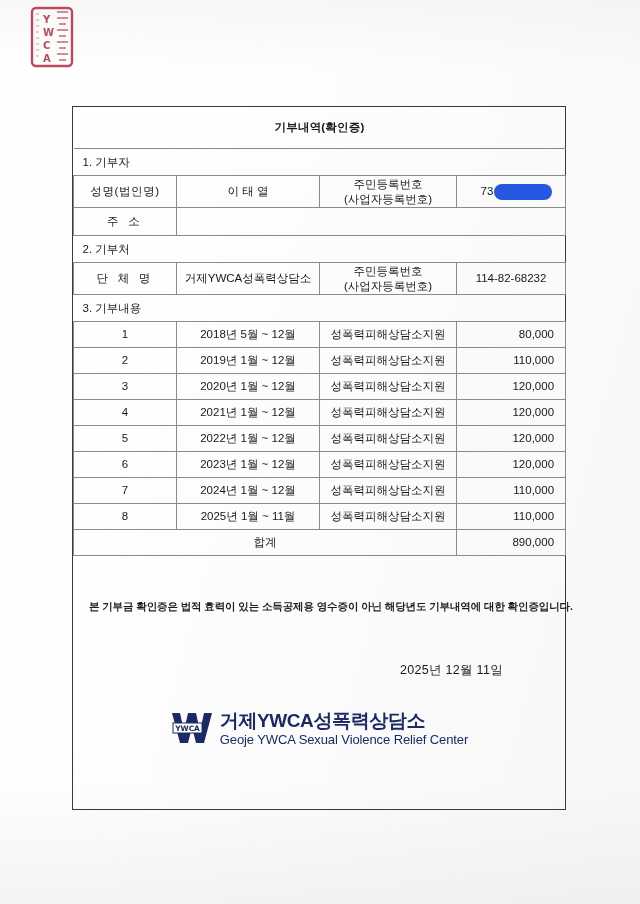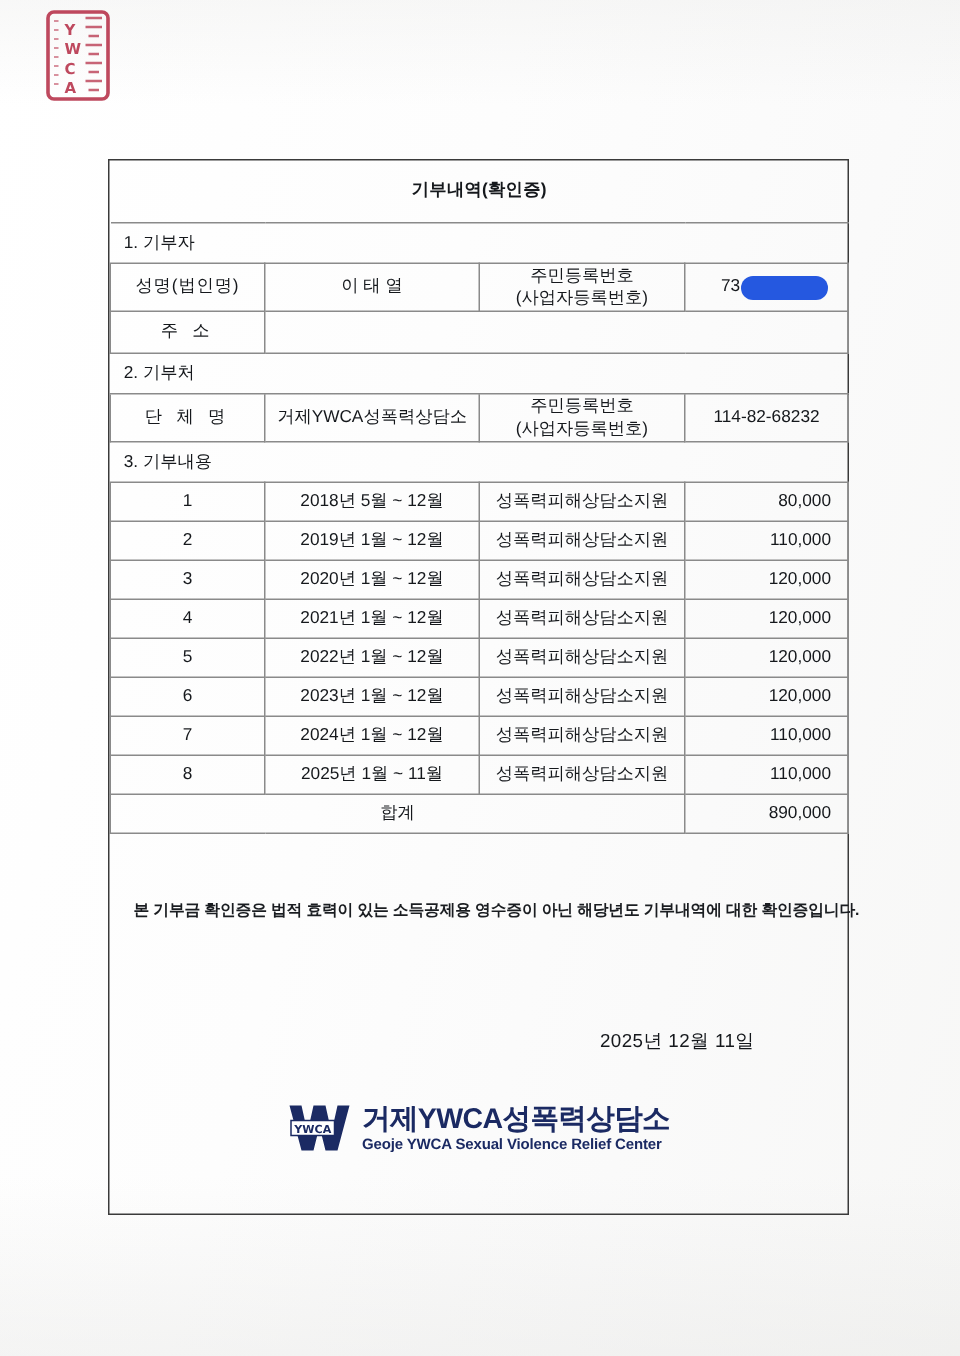--- a/index.html
+++ b/index.html
@@ -136,34 +136,34 @@
   .note {
     margin-top: 44px;
     font-size: 10.5px;
     letter-spacing: -0.1px;
     text-align: center;
     color: #1a1d21;
     white-space: nowrap;
     font-weight: bold;
   }
   .date-line {
-    margin-top: 72px;
+    margin-top: 48px;
     font-size: 12.5px;
     text-align: right;
     padding-right: 46px;
     color: #15181c;
     letter-spacing: .3px;
   }
 
   
   .org-block {
     margin-top: 32px;
     display: flex;
     justify-content: center;
-    align-items: flex-end;
+    align-items: flex-start;
     gap: 6px;
   }
   .logo-mark {
     width: 44px;
     height: 34px;
     flex: none;
     position: relative;
   }
   .logo-mark svg { display:block; width:100%; height:100%; }
   .org-names {
@@ -172,22 +172,22 @@
     align-items: flex-start;
     line-height: 1;
   }
   .org-ko {
     font-size: 19px;
     font-weight: bold;
     color: #1b2a63;
     letter-spacing: -0.4px;
   }
   .org-en {
-    font-size: 10px;
-    font-weight: bold;
+    font-size: 13px;
+    font-weight: normal;
     color: #1b2a63;
     letter-spacing: -0.1px;
     margin-top: 3px;
   }
 </style>
 </head>
 <body>
 
 <div class="page">
   <div class="scan-shade-top"></div>

